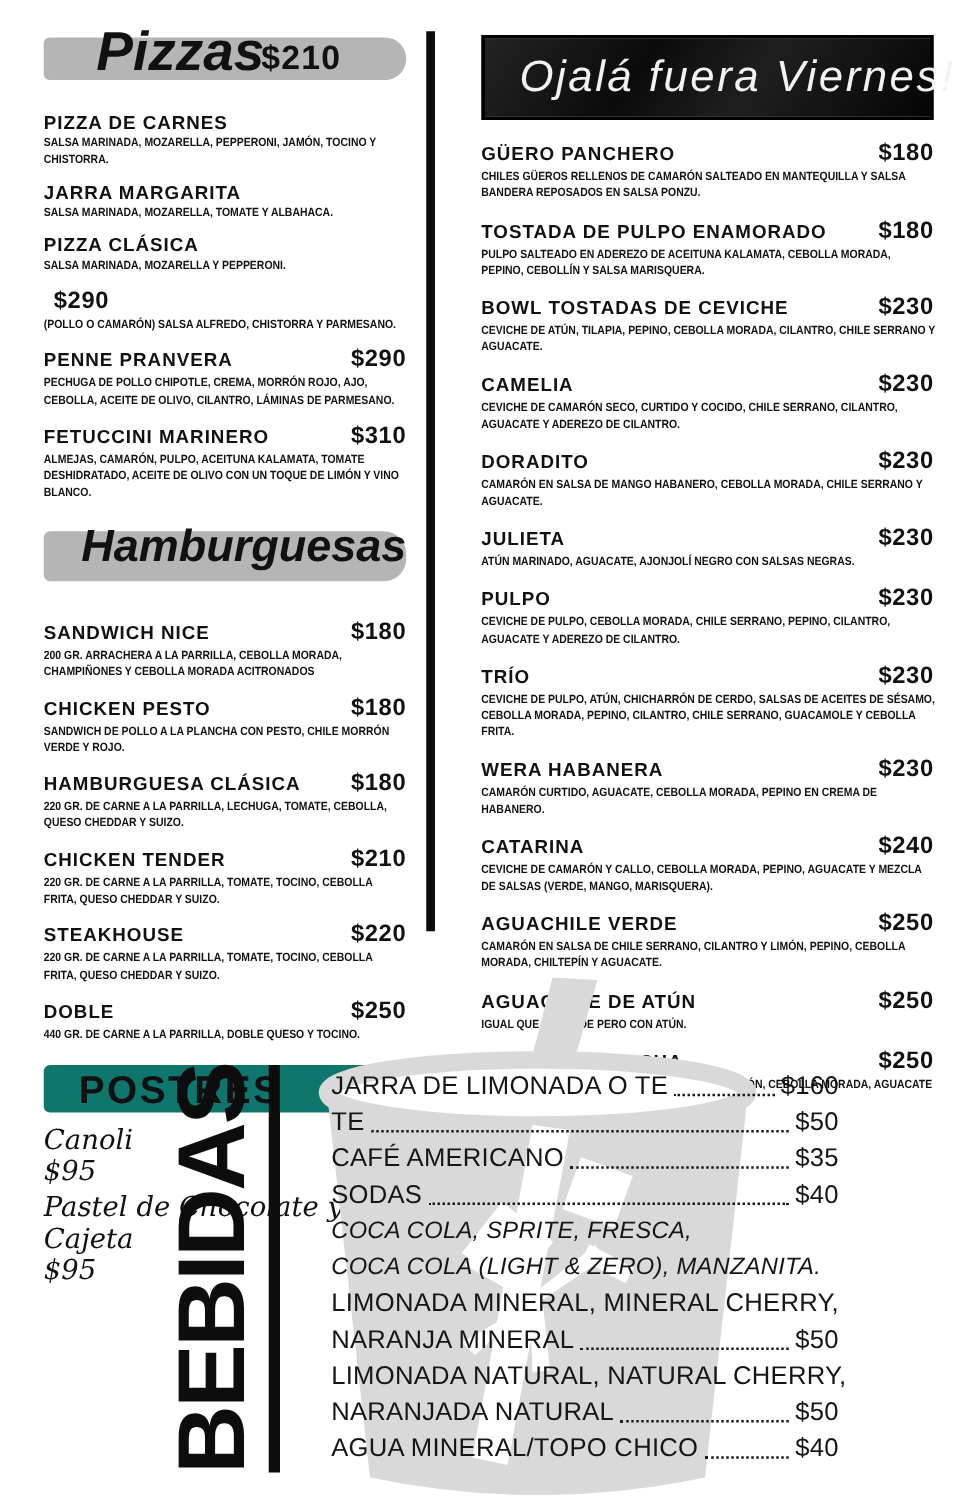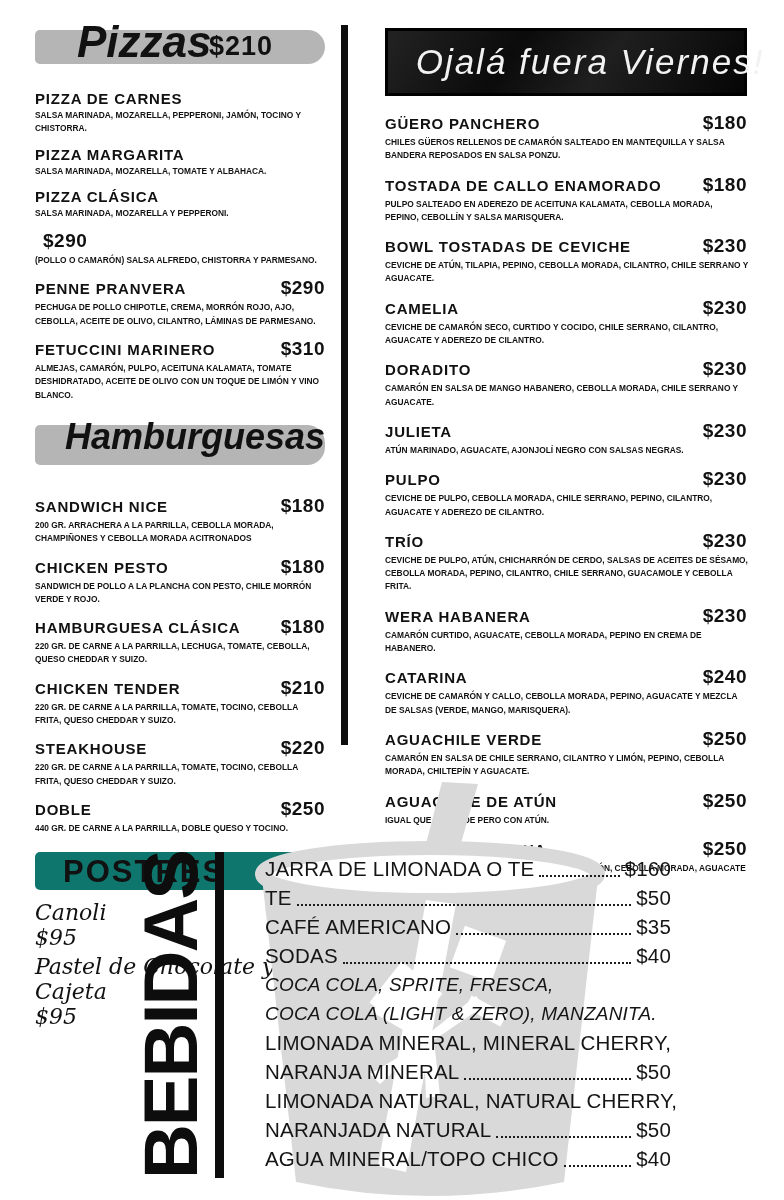--- a/index.html
+++ b/index.html
@@ -61,21 +61,21 @@
       <span class="bar-price">$210</span>
     </div>
     <div class="item">
       <div class="ihead">
           <span class="iname">PIZZA DE CARNES</span>
         </div>
       <div class="idesc">SALSA MARINADA, MOZARELLA, PEPPERONI, JAMÓN, TOCINO Y CHISTORRA.</div>
     </div>
     <div class="item">
       <div class="ihead">
-          <span class="iname">PIZZA MARGARITA</span>
+          <span class="iname">JARRA MARGARITA</span>
         </div>
       <div class="idesc">SALSA MARINADA, MOZARELLA, TOMATE Y ALBAHACA.</div>
     </div>
     <div class="item">
       <div class="ihead">
           <span class="iname">PIZZA CLÁSICA</span>
         </div>
       <div class="idesc">SALSA MARINADA, MOZARELLA Y PEPPERONI.</div>
     </div>
 
@@ -168,21 +168,21 @@
 
     <div class="item">
       <div class="ihead">
           <span class="iname">GÜERO PANCHERO</span>
           <span class="iprice">$180</span>
         </div>
       <div class="idesc">CHILES GÜEROS RELLENOS DE CAMARÓN SALTEADO EN MANTEQUILLA Y SALSA BANDERA REPOSADOS EN SALSA PONZU.</div>
     </div>
     <div class="item">
       <div class="ihead">
-          <span class="iname">TOSTADA DE CALLO ENAMORADO</span>
+          <span class="iname">TOSTADA DE PULPO ENAMORADO</span>
           <span class="iprice">$180</span>
         </div>
       <div class="idesc">PULPO SALTEADO EN ADEREZO DE ACEITUNA KALAMATA, CEBOLLA MORADA, PEPINO, CEBOLLÍN Y SALSA MARISQUERA.</div>
     </div>
     <div class="item">
       <div class="ihead">
           <span class="iname">BOWL TOSTADAS DE CEVICHE</span>
           <span class="iprice">$230</span>
         </div>
       <div class="idesc">CEVICHE DE ATÚN, TILAPIA, PEPINO, CEBOLLA MORADA, CILANTRO, CHILE SERRANO Y AGUACATE.</div>

